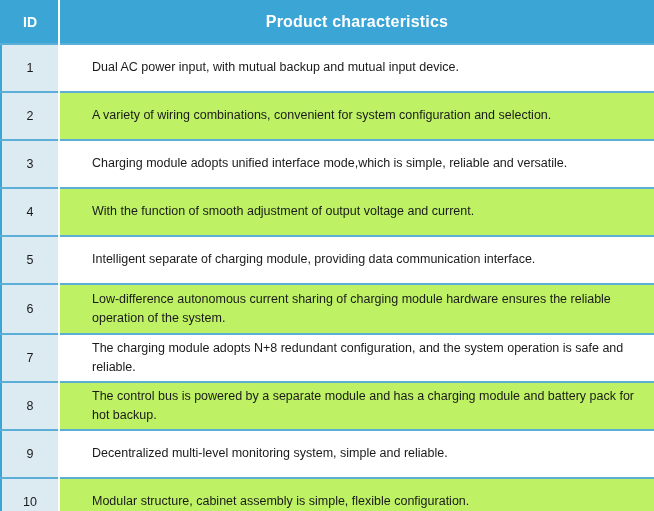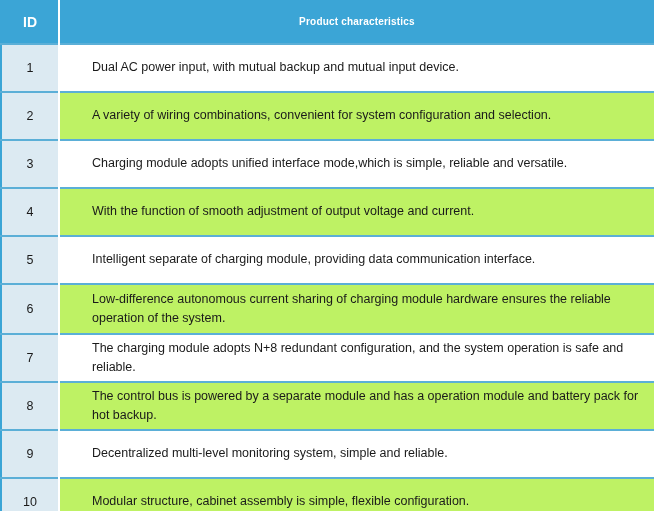--- a/index.html
+++ b/index.html
@@ -37,21 +37,21 @@
     padding: 0;
     margin: 0;
     border: none;
   }
   th.th-id {
     font-size: 14px;
     text-align: center;
     border-right: 2px solid #ffffff;
   }
   th.th-desc {
-    font-size: 10px;
+    font-size: 16px;
     text-align: center;
     letter-spacing: 0.2px;
   }
 
   
   tbody tr { height: 48px; }
   tbody tr.tall { height: 50px; }
 
   td {
     padding: 0;
@@ -120,21 +120,21 @@
     <tr class="row-blue tall">
       <td class="cell-id">6</td>
       <td class="cell-desc">Low-difference autonomous current sharing of charging module hardware ensures the reliable operation of the system.</td>
     </tr>
     <tr class="row-white">
       <td class="cell-id">7</td>
       <td class="cell-desc">The charging module adopts N+8 redundant configuration, and the system operation is safe and reliable.</td>
     </tr>
     <tr class="row-blue">
       <td class="cell-id">8</td>
-      <td class="cell-desc">The control bus is powered by a separate module and has a operation module and battery pack for hot backup.</td>
+      <td class="cell-desc">The control bus is powered by a separate module and has a charging module and battery pack for hot backup.</td>
     </tr>
     <tr class="row-white">
       <td class="cell-id">9</td>
       <td class="cell-desc">Decentralized multi-level monitoring system, simple and reliable.</td>
     </tr>
     <tr class="row-blue">
       <td class="cell-id">10</td>
       <td class="cell-desc">Modular structure, cabinet assembly is simple, flexible configuration.</td>
     </tr>
   </tbody>

